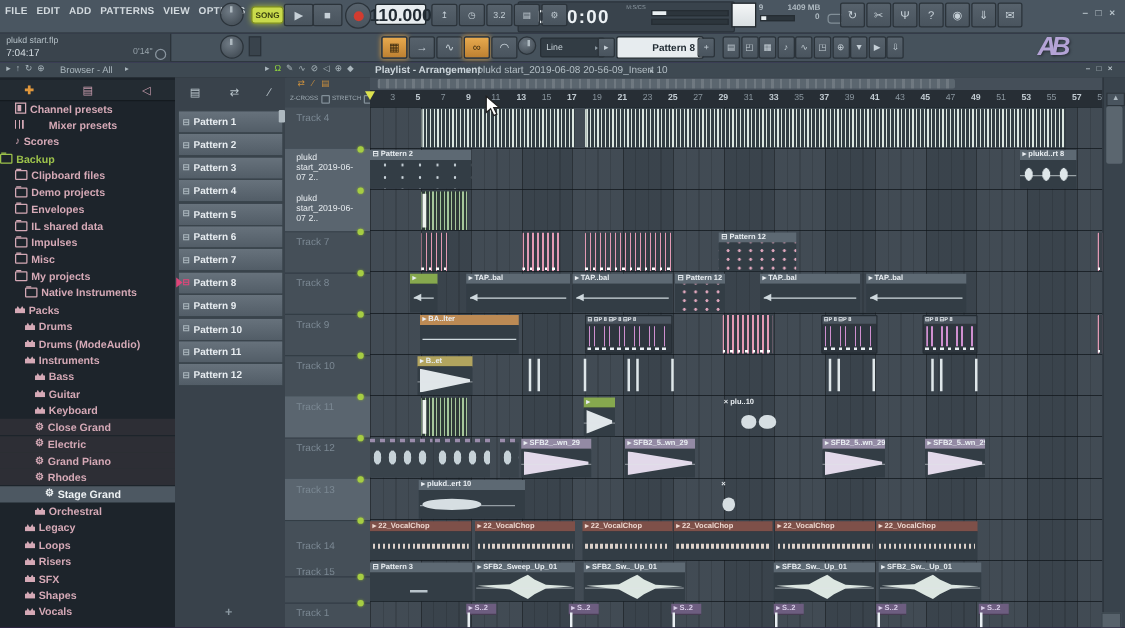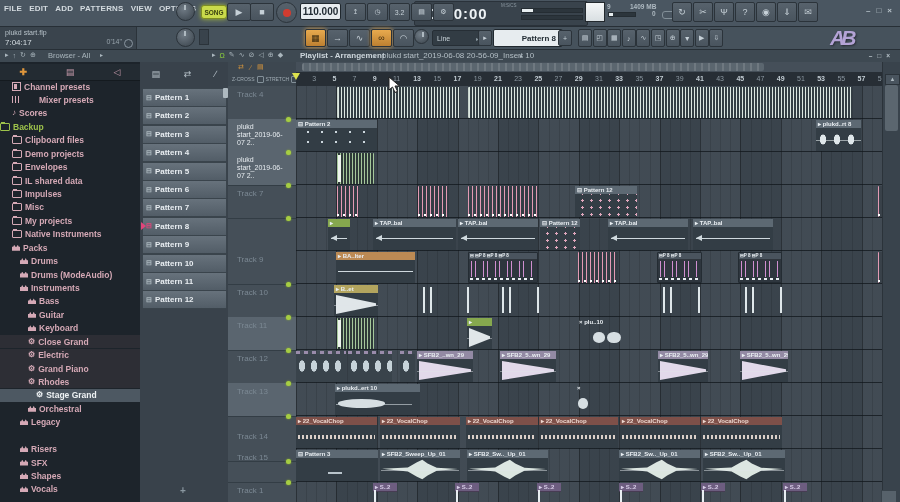--- a/index.html
+++ b/index.html
@@ -188,21 +188,21 @@
         <span class="menu-item">TOOLS</span>
         <span class="menu-item">HELP</span>
       </div>
     <div class="knob" style="left:176px;top:2px;"></div>
     <div class="song-pill">SONG</div>
     <div class="btn" style="left:227px;top:3px;width:22px;height:16px;">▶</div>
     <div class="btn" style="left:250px;top:3px;width:22px;height:16px;">■</div>
     <div class="btn" style="left:276px;top:2px;width:19px;height:19px;border-radius:50%;">
       <span style="width:8px;height:8px;border-radius:50%;background:#d23c30;display:block;"></span>
     </div>
-    <div class="display" style="left:300px;top:3px;width:39px;height:15px;font-size:10px;">110.000</div>
+    <div class="display" style="left:300px;top:3px;width:39px;height:15px;font-size:14px;">110.000</div>
     <div id="modebtns"></div>
     <div class="timepanel">
       <span class="timebig">0:00:00</span>
       <span class="timeunit">M:S/CS</span>
       <div class="meter" style="left:106px;top:6px;width:60px;">
           <div class="meterfill" style="width:11px;"></div>
         </div>
       <div class="meter" style="left:106px;top:13px;width:60px;"></div>
     </div>
     <div class="white-meter"></div>
@@ -344,21 +344,21 @@
           <span>Impulses</span>
         </div>
         <div class="bitem" style="top: 120.87px; padding-left: 12px;">
           <span class="bi ic-folder"></span>
           <span>Misc</span>
         </div>
         <div class="bitem" style="top: 134.3px; padding-left: 12px;">
           <span class="bi ic-folder"></span>
           <span>My projects</span>
         </div>
-        <div class="bitem" style="top: 147.73px; padding-left: 12px;">
+        <div class="bitem" style="top: 147.73px; padding-left: 20px;">
           <span class="bi ic-folder"></span>
           <span>Native Instruments</span>
         </div>
         <div class="bitem" style="top: 161.16px; padding-left: 12px;">
           <span class="bi ic-pack"></span>
           <span>Packs</span>
           <span class="arrow">▾</span>
         </div>
         <div class="bitem" style="top: 174.59px; padding-left: 20px;">
           <span class="bi ic-pack"></span>
@@ -406,20 +406,24 @@
           <span class="bi ic-gear">⚙</span>
           <span>Stage Grand</span>
         </div>
         <div class="bitem" style="top: 322.32px; padding-left: 28px;">
           <span class="bi ic-pack"></span>
           <span>Orchestral</span>
         </div>
         <div class="bitem" style="top: 335.75px; padding-left: 20px;">
           <span class="bi ic-pack"></span>
           <span>Legacy</span>
+        </div>
+        <div class="bitem" style="top: 349.18px; padding-left: 20px;">
+          <span class="bi ic-pack"></span>
+          <span>Loops</span>
         </div>
         <div class="bitem" style="top: 362.61px; padding-left: 20px;">
           <span class="bi ic-pack"></span>
           <span>Risers</span>
         </div>
         <div class="bitem" style="top: 376.04px; padding-left: 20px;">
           <span class="bi ic-pack"></span>
           <span>SFX</span>
         </div>
         <div class="bitem" style="top: 389.47px; padding-left: 20px;">
@@ -551,20 +555,24 @@
           <div class="led"></div>
         </div>
         <div class="thead sel named" style="top: 66px;">
           <span class="tname">plukd start_2019-06-07 2..</span>
           <div class="led"></div>
         </div>
         <div class="thead" style="top: 99px;">
           <span class="tname">Track 7</span>
           <div class="led"></div>
         </div>
+        <div class="thead" style="top: 132px;">
+          <span class="tname">Track 8</span>
+          <div class="led"></div>
+        </div>
         <div class="thead" style="top: 165px;">
           <span class="tname">Track 9</span>
           <div class="led"></div>
         </div>
         <div class="thead" style="top: 198px;">
           <span class="tname">Track 10</span>
           <div class="led"></div>
         </div>
         <div class="thead sel" style="top: 231px;">
           <span class="tname">Track 11</span>

